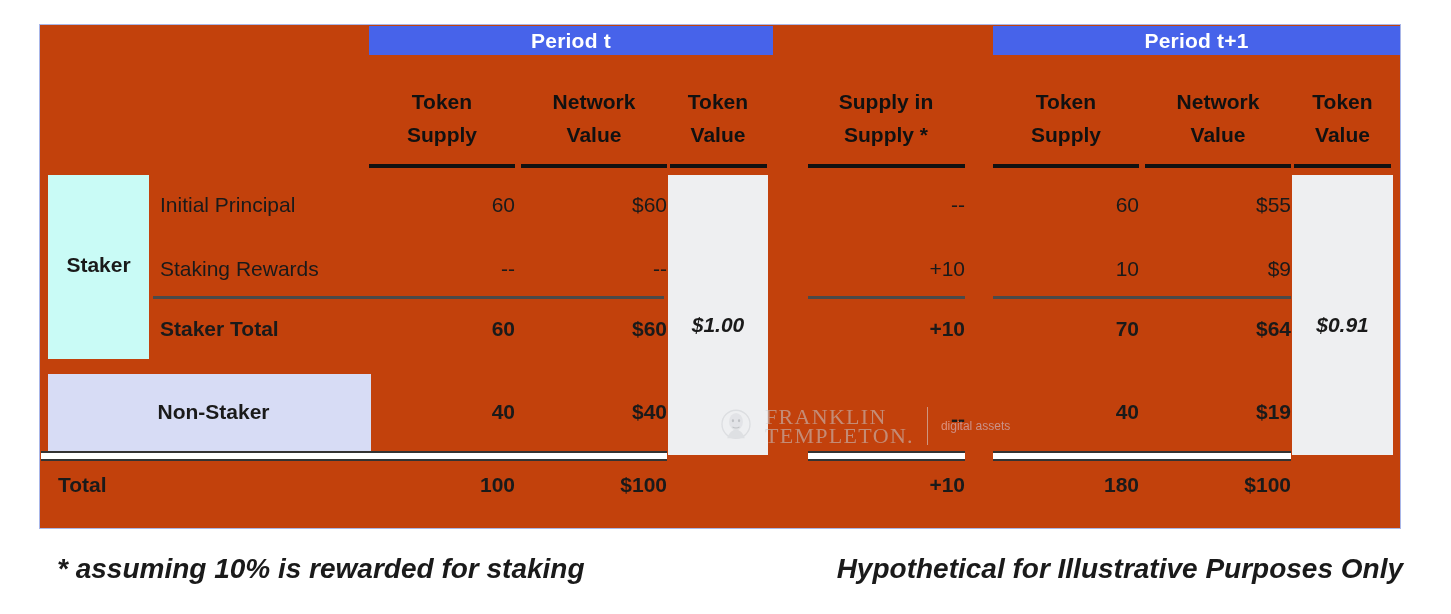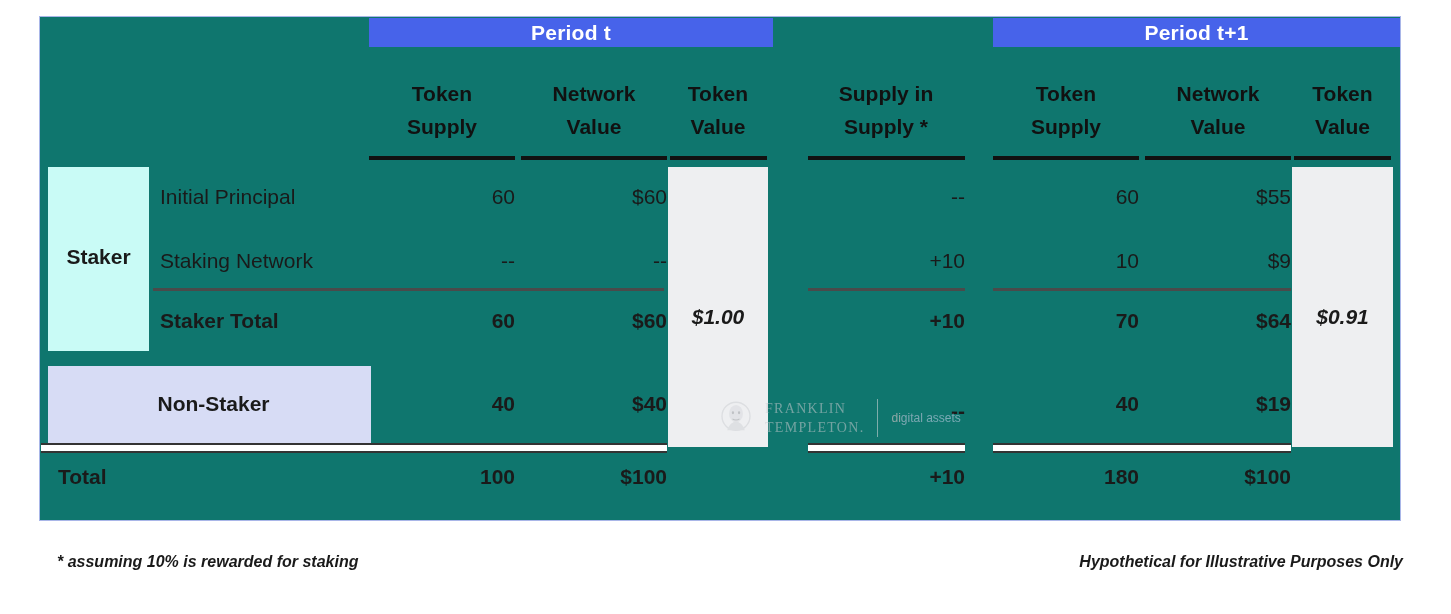--- a/index.html
+++ b/index.html
@@ -48,25 +48,25 @@
     color: #dde0e6;
     font-size: 15px;
     white-space: nowrap;
   }
   .bottom-cut span { position: absolute; top: 2px; left: 56px; }
 
   
   .panel {
     position: absolute;
     left: 39px;
-    top: 16px;
+    top: 24px;
     width: 1362px;
     height: 505px;
     border: 1.5px solid #a9b6e8;
-    background: #0f766e;
+    background: #c2410c;
     box-sizing: border-box;
   }
 
   
   .period-bar {
     position: absolute;
     height: 29px;
     background: #4763ea;
     color: #ffffff;
     font-weight: bold;
@@ -164,42 +164,42 @@
     height: 46px;
     display: flex;
     align-items: center;
     opacity: .55;
     pointer-events: none;
   }
   .wm-seal { width: 42px; height: 42px; flex: 0 0 42px; }
   .wm-name {
     margin-left: 8px;
     font-family: "Liberation Serif", serif;
-    font-size: 14px;
+    font-size: 22px;
     line-height: 19px;
     letter-spacing: 1.3px;
     color: #c6c8cc;
     white-space: nowrap;
   }
   .wm-div {
     margin: 0 13px;
     width: 1px;
     height: 38px;
     background: #d9dadd;
   }
   .wm-tag { font-size: 12px; white-space: nowrap; }
   .wm-tag .d1 { color: #f2cfd2; }
   .wm-tag .d2 { color: #d6cfe8; }
   .wm-tag .d3 { color: #cfd4ee; }
 
   
   .footnote {
     position: absolute;
     top: 553px;
-    font-size: 16px;
+    font-size: 28px;
     font-style: italic;
     font-weight: bold;
     color: #1a1a1a;
     white-space: nowrap;
   }
   #footnote-left  { left: 57px; }
   #footnote-right { right: 48px; }
 </style>
 </head>
 <body>
@@ -263,21 +263,21 @@
     <div class="cell bold" style="left:8px; top:228px; width:101px; text-align:center;">Staker</div>
     <div class="cell bold" style="left:8px; top:375px; width:331px; text-align:center;">Non-Staker</div>
 
     <div class="rowlabel" style="left:120px; top:168px;">Initial Principal</div>
     <div class="cell num" style="left:329px; top:168px; width:146px;">60</div>
     <div class="cell num" style="left:481px; top:168px; width:146px;">$60</div>
     <div class="cell num" style="left:768px; top:168px; width:157px;">--</div>
     <div class="cell num" style="left:953px; top:168px; width:146px;">60</div>
     <div class="cell num" style="left:1105px; top:168px; width:146px;">$55</div>
 
-    <div class="rowlabel" style="left:120px; top:232px;">Staking Network</div>
+    <div class="rowlabel" style="left:120px; top:232px;">Staking Rewards</div>
     <div class="cell num" style="left:329px; top:232px; width:146px;">--</div>
     <div class="cell num" style="left:481px; top:232px; width:146px;">--</div>
     <div class="cell num" style="left:768px; top:232px; width:157px;">+10</div>
     <div class="cell num" style="left:953px; top:232px; width:146px;">10</div>
     <div class="cell num" style="left:1105px; top:232px; width:146px;">$9</div>
 
     <div class="sub-rule" style="left:113px; top:271px; width:511px;"></div>
     <div class="sub-rule" style="left:768px; top:271px; width:157px;"></div>
     <div class="sub-rule" style="left:953px; top:271px; width:298px;"></div>
 

